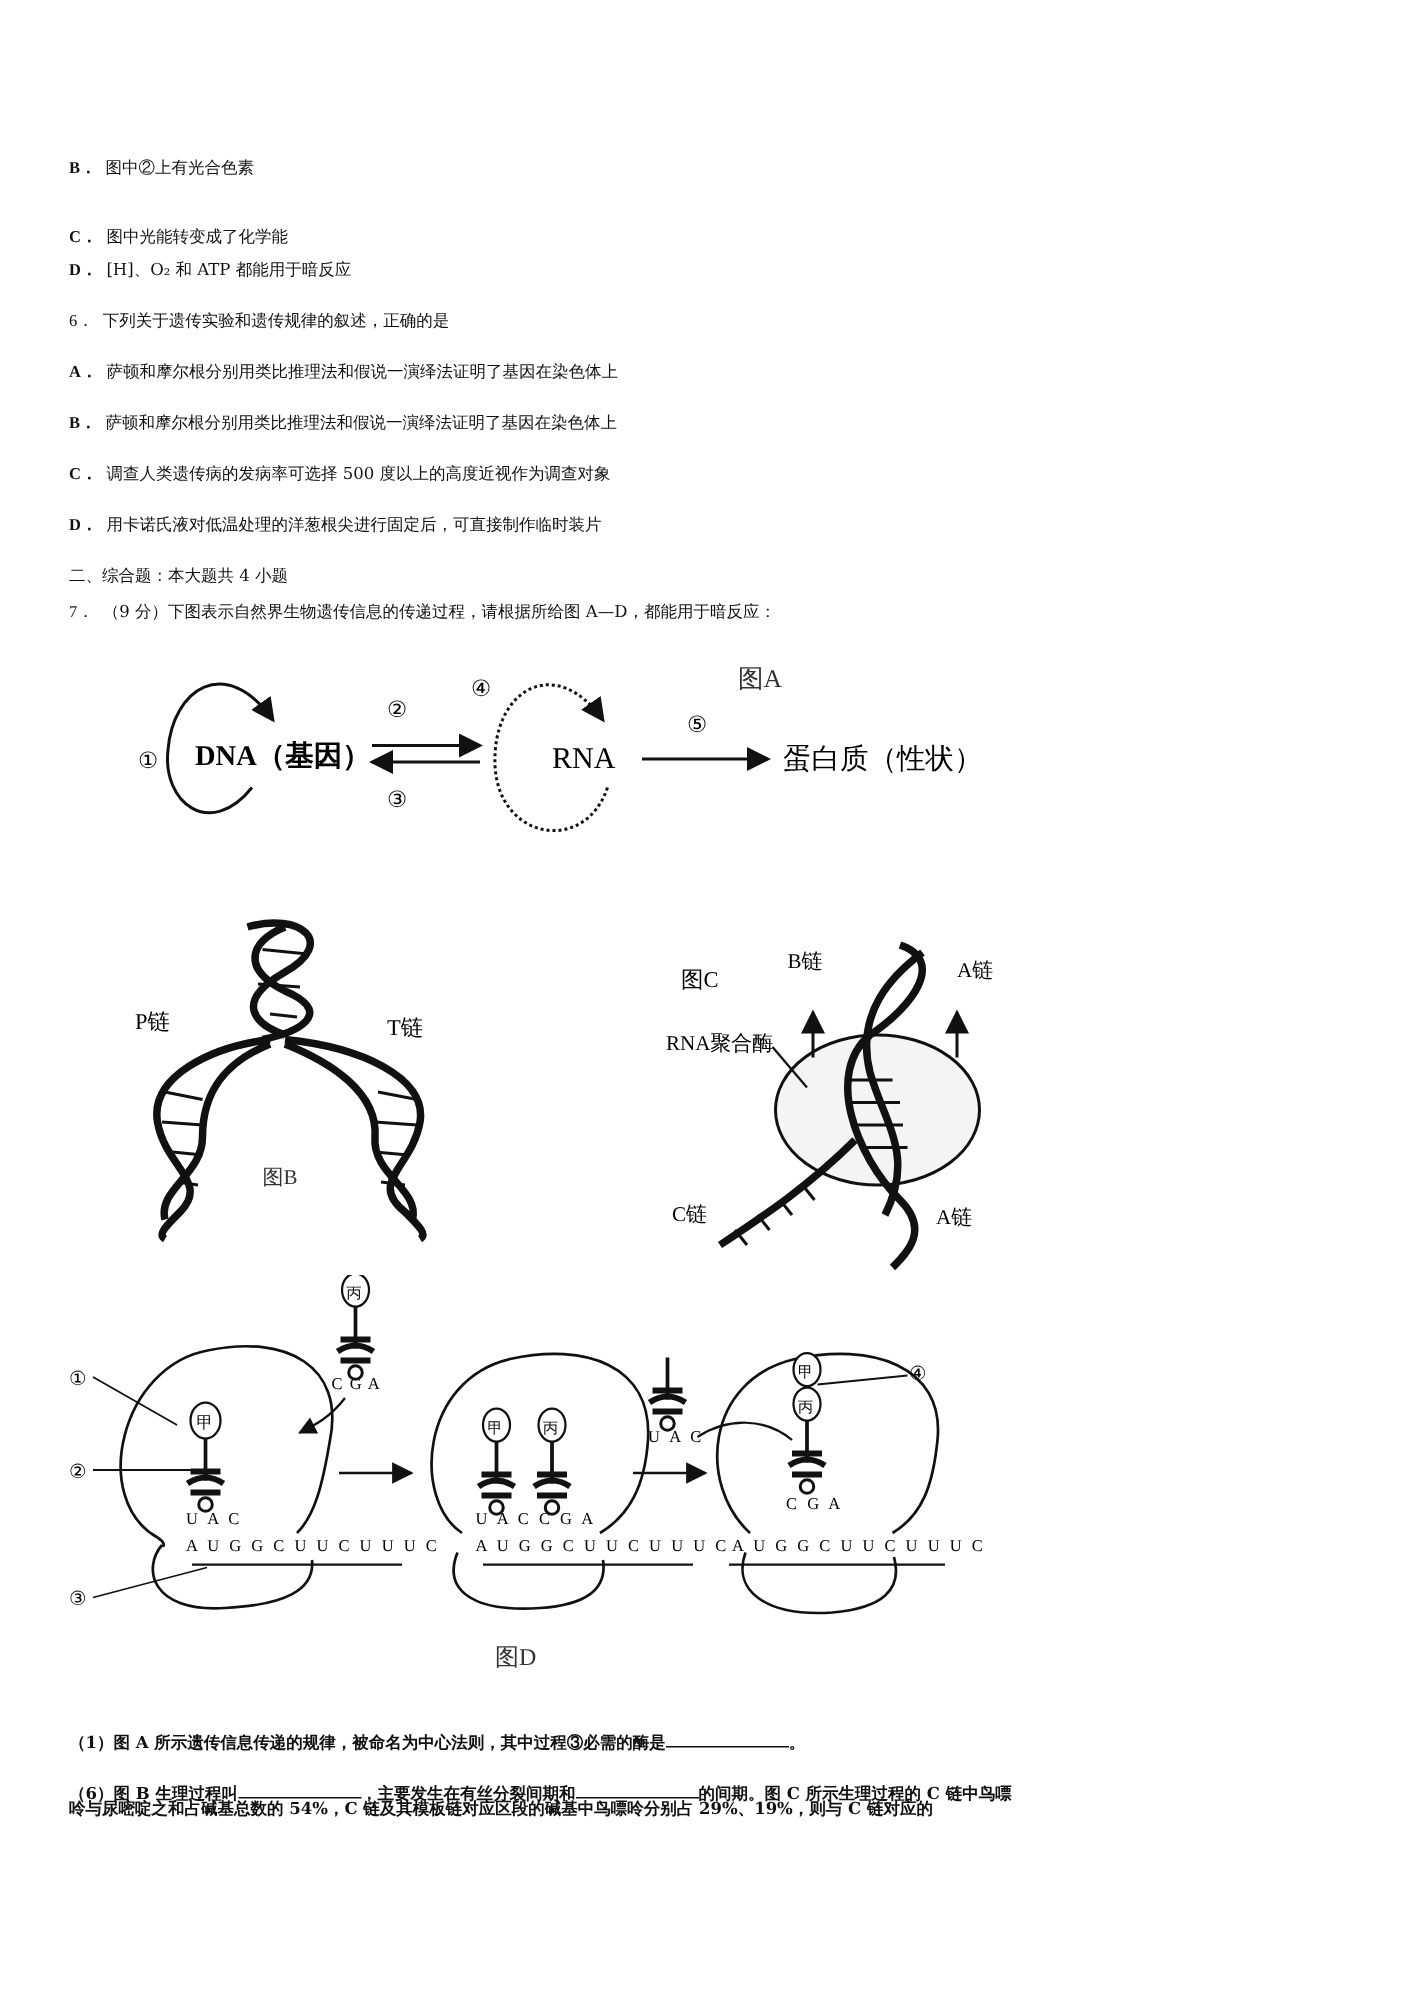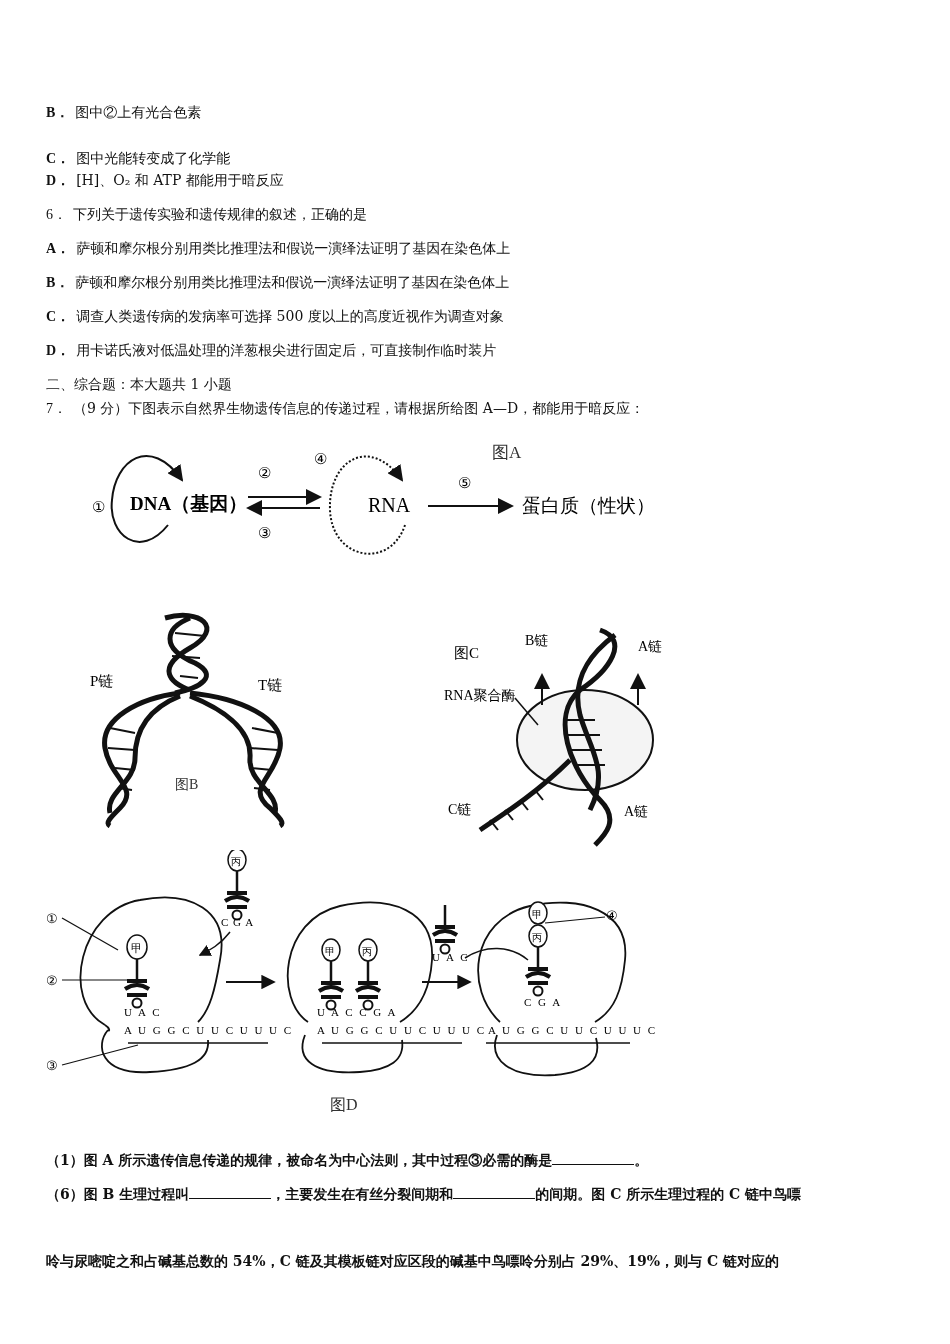--- a/index.html
+++ b/index.html
@@ -1,18 +1,18 @@
 <!DOCTYPE html>
 <html><head>
 <meta charset="utf-8">
 <style>
   html, body { margin:0; padding:0; background:#ffffff; }
   body { width:950px; height:1344px; position:relative; overflow:hidden;
          font-family:"DejaVu Serif","Liberation Serif",serif; color:#111; }
-  .line { position:absolute; left:46px; font-size:14px; line-height:20px; white-space:nowrap; }
+  .line { position:absolute; left:46px; font-size:11px; line-height:20px; white-space:nowrap; }
   .line b.opt { font-family:"Liberation Serif",serif; font-weight:bold; margin-right:6px; }
   .line .num { font-family:"Liberation Serif",serif; margin-right:6px; }
   .bold { font-weight:bold; }
   .blank { display:inline-block; width:82px; border-bottom:1.2px solid #111; height:14px; vertical-align:baseline; }
   .fig { position:absolute; }
   svg text { font-family:"Liberation Serif",serif; }
 </style>
 </head>
 <body>
 
@@ -36,21 +36,21 @@
   <b class="opt">B．</b><span>萨顿和摩尔根分别用类比推理法和假说一演绎法证明了基因在染色体上</span>
 </div>
 <div class="line" style="top:306px">
   <b class="opt">C．</b><span>调查人类遗传病的发病率可选择 500 度以上的高度近视作为调查对象</span>
 </div>
 <div class="line" style="top:340px">
   <b class="opt">D．</b><span>用卡诺氏液对低温处理的洋葱根尖进行固定后，可直接制作临时装片</span>
 </div>
 
 <div class="line" style="top:374px">
-  <span>二、综合题：本大题共 1 小题</span>
+  <span>二、综合题：本大题共 4 小题</span>
 </div>
 
 <div class="line" style="top:398px">
   <span class="num">7．</span><span>（9 分）</span><span>下图表示自然界生物遗传信息的传递过程，请根据所给图 A—D，都能用于暗反应：</span>
 </div>
 
 <div class="fig" style="left:80px;top:430px;width:600px;height:140px;">
   <svg width="600" height="140" viewBox="0 0 600 140">
     <defs>
       <marker id="ah" markerWidth="8" markerHeight="8" refX="7" refY="4" orient="auto">
@@ -205,15 +205,15 @@
   </svg>
 </div>
 
 <div class="line bold" style="top:1150px">
   <span>（1）图 A 所示遗传信息传递的规律，被命名为中心法则，其中过程③必需的酶是</span><span class="blank"></span><span>。</span>
 </div>
 
 <div class="line bold" style="top:1184px">
   <span>（6）图 B 生理过程叫</span><span class="blank"></span><span>，主要发生在有丝分裂间期和</span><span class="blank"></span><span>的间期。图 C 所示生理过程的 C 链中鸟嘌</span>
 </div>
-<div class="line bold" style="top:1251px">
+<div class="line bold" style="top:1196px">
   <span>呤与尿嘧啶之和占碱基总数的 54%，C 链及其模板链对应区段的碱基中鸟嘌呤分别占 29%、19%，则与 C 链对应的</span>
 </div>
 
 </body></html>

